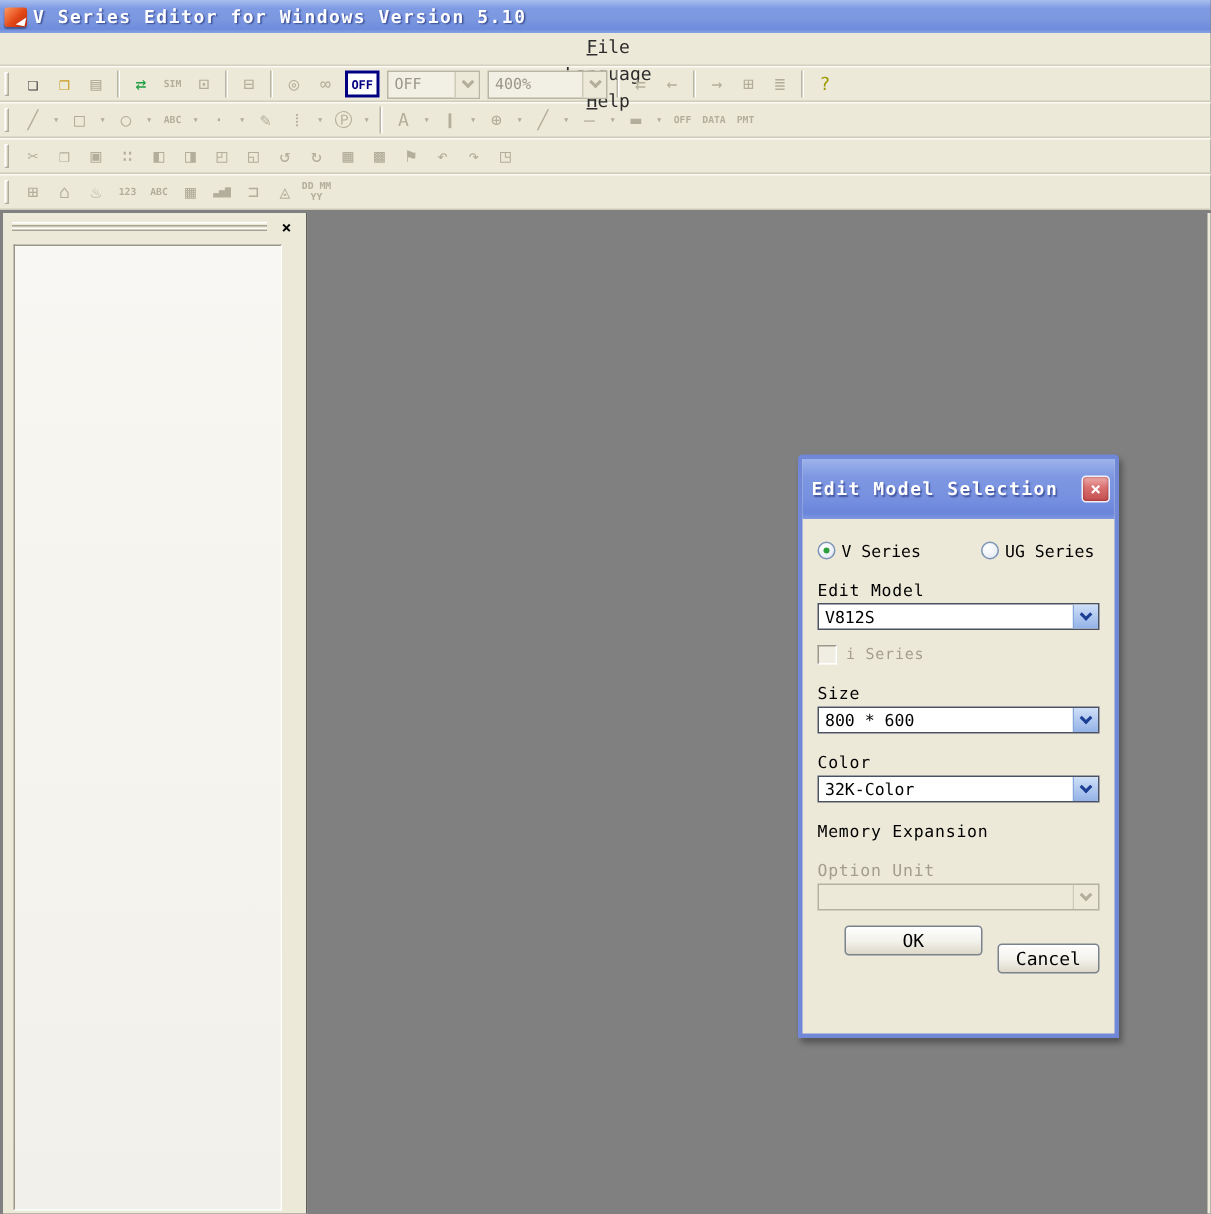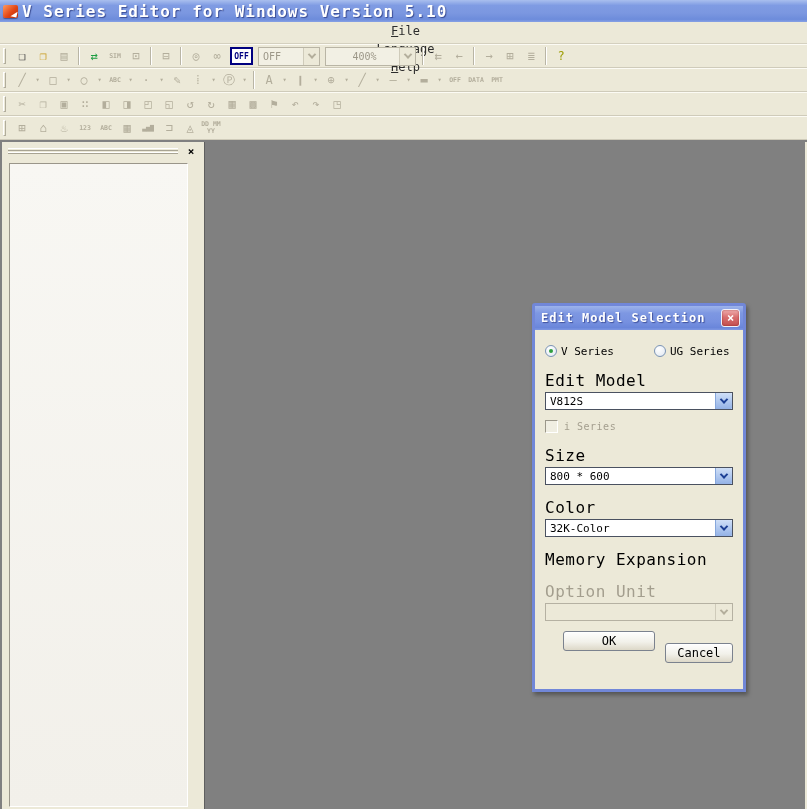--- a/index.html
+++ b/index.html
@@ -20,21 +20,21 @@
     width:15px; height:13px; margin-right:4px; position:relative;
     background:linear-gradient(135deg,#ff9a60 0%,#e24616 55%,#b52d08 100%);
     border-radius:2px 2px 2px 2px; box-shadow:0 1px 1px rgba(0,0,40,.4);
   }
   .app-icon::after {
     content:""; position:absolute; right:1px; bottom:1px;
     width:0; height:0; border-left:6px solid transparent; border-bottom:6px solid #fff;
     transform:rotate(12deg);
   }
   .title-text {
-    color:#fff; font-size:16px; font-weight:bold; letter-spacing:1px;
+    color:#fff; font-size:12px; font-weight:bold; letter-spacing:1px;
     text-shadow:1px 1px 1px rgba(10,20,90,.55); white-space:nowrap;
   }
 
   
   .menubar {
     height:22px; background:#ece9d8; display:flex; align-items:center;
     padding-left:4px; border-bottom:1px solid #d4d0bf;flex-direction:column;
   }
   .menu-item {
     display:inline-block; font-size:12px; color:#2c2c2c; padding:2px 9px;
@@ -117,21 +117,21 @@
   }
 
   
   .dialog {
     position:absolute; left:532px; top:161px; 
     width:214px; height:389px;
     border:3px solid #7187d8; border-radius:3px 3px 0 0;
     background:#ece9d8; box-shadow:2px 3px 4px rgba(0,0,0,.35);
   }
   .dlg-title {
-    height:24px; display:flex; align-items:center; padding:0 3px 0 6px;
+    height:40px; display:flex; align-items:center; padding:0 3px 0 6px;
     background:linear-gradient(180deg,#9db3ea 0%,#7d97e2 30%,#7791e0 65%,#6a86da 90%,#7e97e2 100%);
   }
   .dlg-title-text {
     color:#fff; font-size:12px; font-weight:bold; letter-spacing:1px;
     text-shadow:1px 1px 1px rgba(10,20,90,.5); white-space:nowrap;
   }
   .dlg-close {
     margin-left:auto; width:19px; height:18px; border:1px solid #f0f0f8; border-radius:3px;
     background:linear-gradient(180deg,#efadad 0%,#d96f6f 45%,#c24f4f 100%);
     color:#fff; font-size:12px; font-weight:bold; text-align:center; line-height:16px;
@@ -145,21 +145,21 @@
     width:12px; height:12px; border-radius:50%;
     border:1px solid #7b94b5; background:radial-gradient(circle at 35% 30%,#ffffff 0%,#e9eef5 70%,#cfd8e4 100%);
     position:relative; flex:0 0 auto;
   }
   .radio.on::after {
     content:""; position:absolute; left:3px; top:3px; width:4px; height:4px;
     border-radius:50%; background:#2f9e3f;
   }
 
   .fgroup { margin-top:13px; }
-  .flabel { font-size:16px; color:#000; margin-bottom:2px; letter-spacing:0.5px; }
+  .flabel { font-size:11px; color:#000; margin-bottom:2px; letter-spacing:0.5px; }
   .fgroup.dis .flabel { color:#a39e8e; }
   .combo {
     height:18px; width:100%; background:#fff; border:1px solid #4a5160;
     display:flex; align-items:center;
   }
   .combo .cval { flex:1; font-size:11px; color:#000; padding-left:4px; white-space:nowrap; overflow:hidden; }
   .combo .carrow {
     width:17px; height:100%; display:flex; align-items:center; justify-content:center;
     background:linear-gradient(180deg,#cfdff7 0%,#b4cbf0 45%,#94b2e6 100%);
     border-left:1px solid #86a7dc; border-radius:0 1px 1px 0;
@@ -234,21 +234,21 @@
       <div class="tbtn dis">
         <span>∞</span>
       </div>
       <div class="toffbtn">OFF</div>
       <div class="tcombo dis" style="width: 62px;">
         <div class="cval">OFF</div>
         <div class="carrow">
           <i class="chv"></i>
         </div>
       </div>
-      <div class="tcombo dis" style="width: 91px; text-align: center;">
+      <div class="tcombo dis" style="width: 80px;">
         <div class="cval">400%</div>
         <div class="carrow">
           <i class="chv"></i>
         </div>
       </div>
       <div class="tsep"></div>
       <div class="tbtn dis">
         <span>⇇</span>
       </div>
       <div class="tbtn dis">

